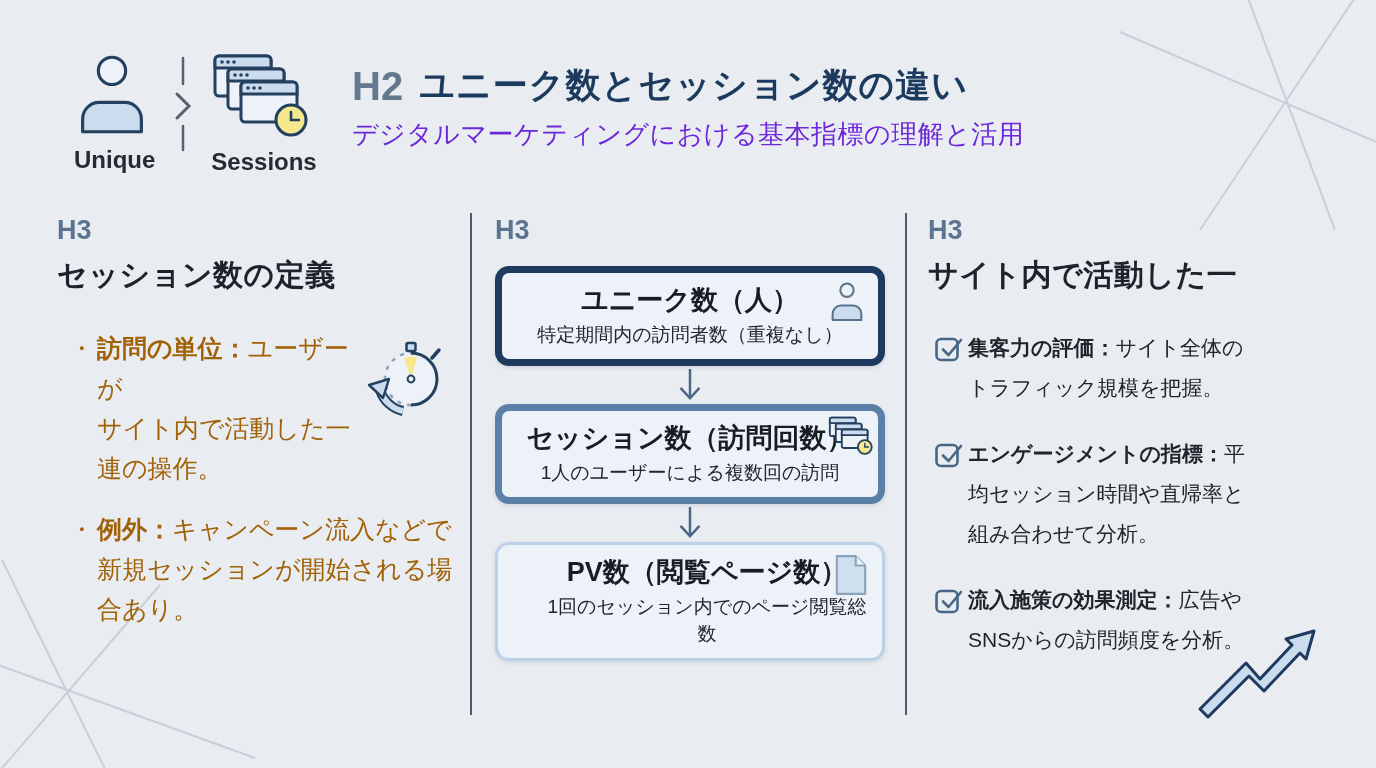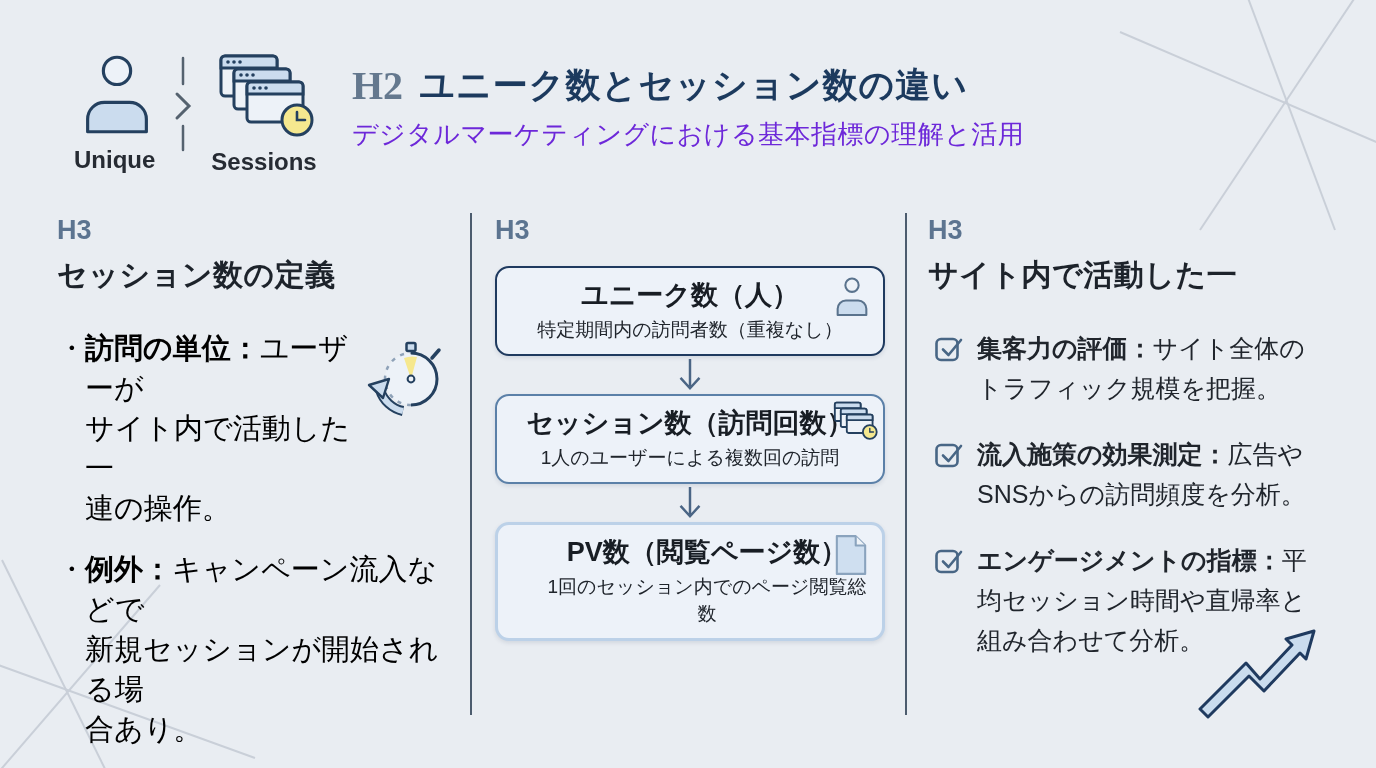--- a/index.html
+++ b/index.html
@@ -1,53 +1,53 @@
 <!DOCTYPE html>
 <html><head>
 <meta charset="utf-8">
 <style>
   html,body{margin:0;padding:0;}
   body{font-family:"Liberation Sans","DejaVu Sans",sans-serif;}
   .slide{position:relative;width:1376px;height:768px;background:#e9edf2;overflow:hidden;}
   .bgpattern{position:absolute;left:0;top:0;z-index:0;}
   
   .hero-icons{position:absolute;left:74px;top:52px;display:flex;align-items:flex-start;gap:14px;z-index:2;}
-  .icon-block{display:flex;flex-direction:column;align-items:flex-end;}
+  .icon-block{display:flex;flex-direction:column;align-items:flex-start;}
   .icon-label{font-size:24px;font-weight:bold;color:#262b33;margin-top:4px;}
   .title-block{position:absolute;left:352px;top:62px;z-index:2;}
-  .title-line{display:flex;align-items:flex-end;gap:16px;font-family:Liberation Serif, serif;}
+  .title-line{display:flex;align-items:flex-end;gap:16px;}
   .h2tag{font-size:40px;font-weight:bold;color:#64788e;}
   .h2title{font-size:35px;font-weight:bold;color:#1c3a5e;letter-spacing:1px;}
   .subtitle{font-size:26px;color:#6d28d9;margin-top:8px;letter-spacing:.5px;}
   
   .vdiv{position:absolute;top:213px;height:502px;width:2px;background:#4c5c6e;z-index:1;}
   .col{position:absolute;top:213px;z-index:2;}
   .coltag{text-align:left;font-size:27px;font-weight:bold;color:#5c7490;margin-top:2px;}
   .coltitle{text-align:left;font-size:30px;font-weight:bold;color:#1d232b;margin-top:9px;letter-spacing:.5px;}
   
   .col-left{left:57px;width:398px;}
   .leftlist{margin:32px 0 0 0;padding:0;list-style:none;}
-  .leftlist li{font-size:29px;line-height:40px;color:#000000;padding-left:28px;text-indent:-28px;margin-bottom:21px;}
+  .leftlist li{font-size:25px;line-height:40px;color:#a16207;padding-left:28px;text-indent:-28px;margin-bottom:21px;margin-left:12px;}
   .leftlist li .marker{display:inline-block;width:28px;text-indent:0;}
   .b{font-weight:bold;}
   .t{white-space:pre-line;}
   .stopwatch-wrap{position:absolute;right:2px;top:116px;}
   
   .col-mid{left:495px;width:390px;}
   .flow{margin-top:20px;}
-  .mbox{position:relative;border-radius:14px;background:#edf2f9;border:2px solid #22c55e;
+  .mbox{position:relative;border-radius:14px;background:#edf2f9;border:7px solid #22c55e;
         text-align:center;padding:9px 12px 11px 12px;box-shadow:0 2px 4px rgba(40,60,90,.12);}
   .mbox .btitle{font-size:27px;font-weight:bold;color:#181d24;line-height:37px;}
   .mbox .bsub{font-size:19px;color:#20252c;line-height:27px;margin-top:2px;}
   .mbox .boxicon{position:absolute;}
   .flowarrow{display:flex;justify-content:center;align-items:center;height:38px;}
   
   .col-right{left:928px;width:424px;}
   .rightlist{margin:32px 0 0 0;padding:0 0 0 6px;list-style:none;}
-  .rightlist li{display:flex;gap:13px;font-size:25px;line-height:40px;color:#20252c;margin-bottom:26px;}
+  .rightlist li{display:flex;gap:4px;font-size:21px;line-height:40px;color:#20252c;margin-bottom:26px;}
   .rightlist .cb{flex:0 0 auto;margin-top:5px;}
   .trend-wrap{position:absolute;left:262px;top:400px;}
 </style>
 </head>
 <body>
 
 <div class="slide" style="background: rgb(233, 237, 242);">
 
   <svg class="bgpattern" width="1376" height="768">
     <g stroke="#c9cfd8" stroke-width="2">
@@ -227,33 +227,33 @@
         <span><span class="b">集客力の評価：</span><span class="t">サイト全体の
 トラフィック規模を把握。</span></span>
       </li>
       <li>
         <span class="cb">
           <svg width="30" height="30" viewBox="0 0 30 30">
             <rect x="2.5" y="6" width="21" height="21" rx="4.5" fill="none" stroke="#486685" stroke-width="2.6"></rect>
             <path d="M9 16.5 L14.5 22 L27 7" fill="none" stroke="#486685" stroke-width="2.6" stroke-linecap="round" stroke-linejoin="round"></path>
           </svg>
         </span>
-        <span><span class="b">流入施策の効果測定：</span><span class="t">広告や
-SNSからの訪問頻度を分析。</span></span>
+        <span><span class="b">エンゲージメントの指標：</span><span class="t">平
+均セッション時間や直帰率と
+組み合わせて分析。</span></span>
       </li>
       <li>
         <span class="cb">
           <svg width="30" height="30" viewBox="0 0 30 30">
             <rect x="2.5" y="6" width="21" height="21" rx="4.5" fill="none" stroke="#486685" stroke-width="2.6"></rect>
             <path d="M9 16.5 L14.5 22 L27 7" fill="none" stroke="#486685" stroke-width="2.6" stroke-linecap="round" stroke-linejoin="round"></path>
           </svg>
         </span>
-        <span><span class="b">エンゲージメントの指標：</span><span class="t">平
-均セッション時間や直帰率と
-組み合わせて分析。</span></span>
+        <span><span class="b">流入施策の効果測定：</span><span class="t">広告や
+SNSからの訪問頻度を分析。</span></span>
       </li>
     </ul>
     <div class="trend-wrap">
       <svg width="140" height="112" viewBox="0 0 132 112">
         <path d="M6 96 L52 50 L66 66 L98 32 L92 26 L120 18 L112 46 L106 40 L70 78 L55 63 L14 104 Z" fill="#cadcee" stroke="#1f3a5f" stroke-width="3" stroke-linejoin="round"></path>
       </svg>
     </div>
   </section>
 
 </div>

